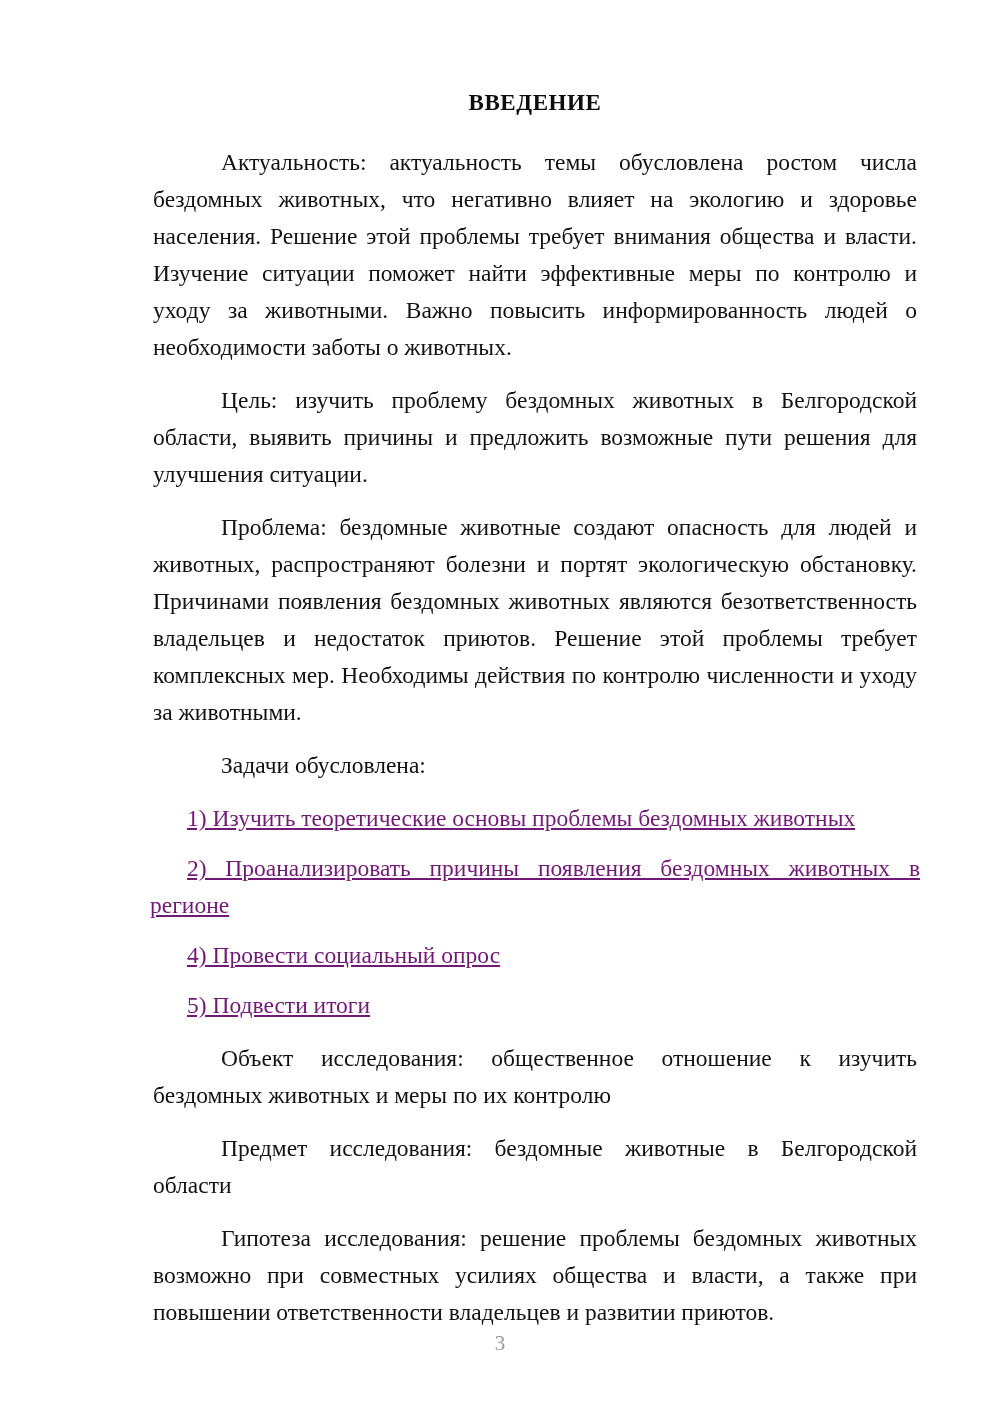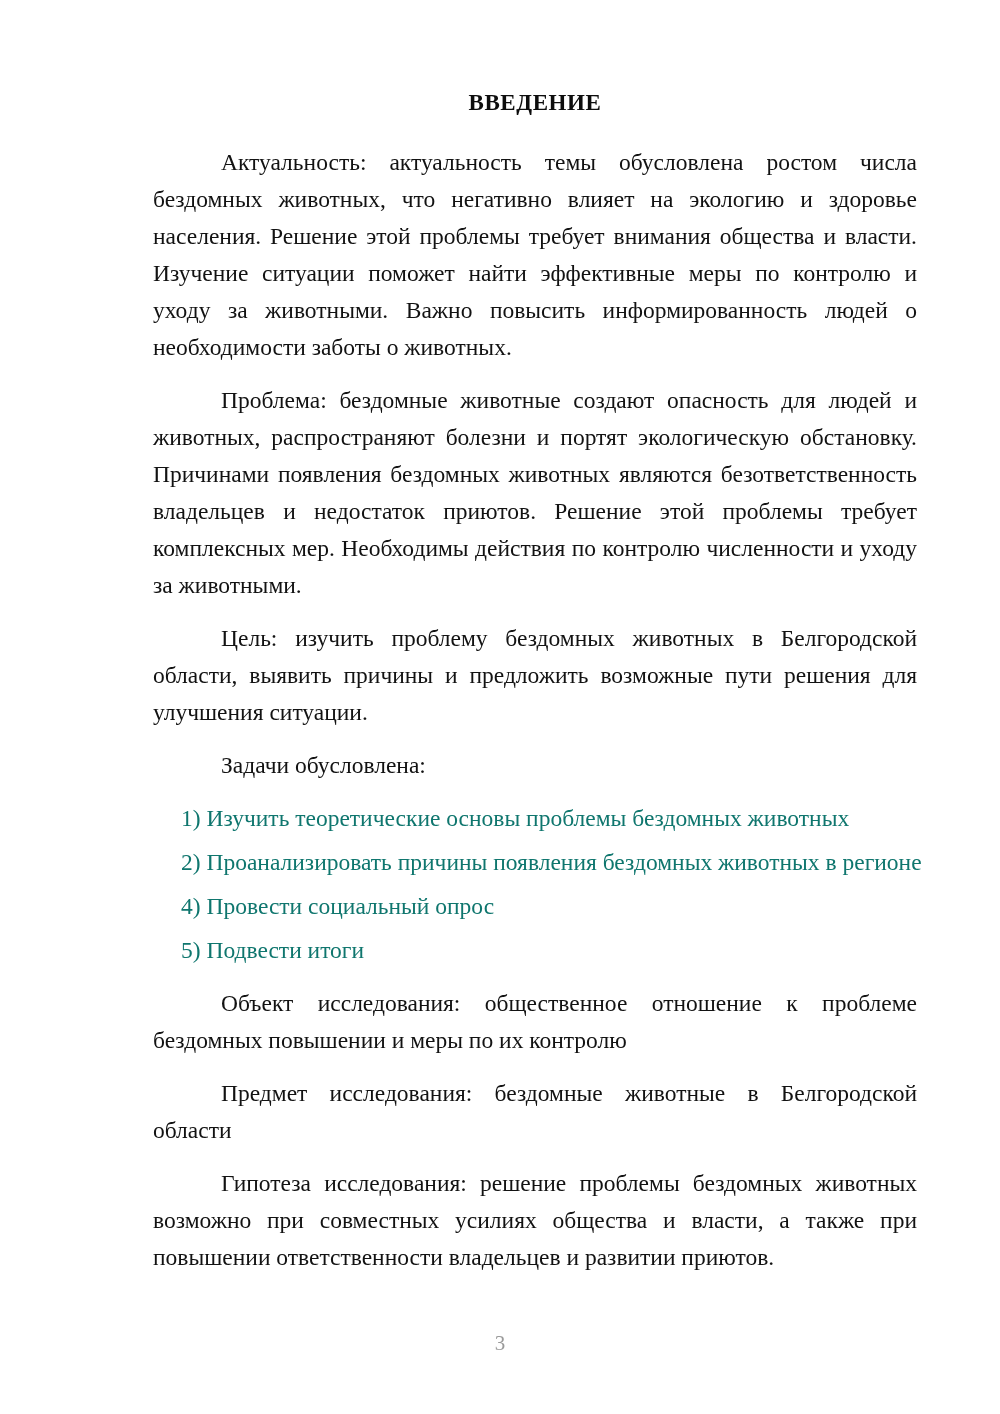--- a/index.html
+++ b/index.html
@@ -53,23 +53,24 @@
   .para.last-line-left {
     text-align-last: left;
   }
 
   .list-item {
     font-size: 23.5px;
     line-height: 37px;
     text-align: justify;
     text-justify: inter-word;
     text-align-last: left;
-    margin: 7px;
+    margin: 13px;
     text-indent: 37px;
-    color: #0f766e;
+    color: #701a75;
+    text-decoration: underline;
   }
 
   .page-number {
     position: absolute;
     left: 0;
     right: 0;
     top: 1330px;
     text-align: center;
     font-size: 21px;
     line-height: 26px;
@@ -81,36 +82,36 @@
 <body>
 
 <div class="page">
 
   <div class="content">
 
     <h1 class="doc-title">ВВЕДЕНИЕ</h1>
 
     <p class="para">Актуальность: актуальность темы обусловлена ростом числа бездомных животных, что негативно влияет на экологию и здоровье населения. Решение этой проблемы требует внимания общества и власти. Изучение ситуации поможет найти эффективные меры по контролю и уходу за животными. Важно повысить информированность людей о необходимости заботы о животных.</p>
 
+    <p class="para">Цель: изучить проблему бездомных животных в Белгородской области, выявить причины и предложить возможные пути решения для улучшения ситуации.</p>
+
     <p class="para">Проблема: бездомные животные создают опасность для людей и животных, распространяют болезни и портят экологическую обстановку. Причинами появления бездомных животных являются безответственность владельцев и недостаток приютов. Решение этой проблемы требует комплексных мер. Необходимы действия по контролю численности и уходу за животными.</p>
-
-    <p class="para">Цель: изучить проблему бездомных животных в Белгородской области, выявить причины и предложить возможные пути решения для улучшения ситуации.</p>
 
     <p class="para last-line-left">Задачи обусловлена:</p>
 
     <p class="list-item">1) Изучить теоретические основы проблемы бездомных животных</p>
 
     <p class="list-item">2) Проанализировать причины появления бездомных животных в регионе</p>
 
 
     <p class="list-item">4) Провести социальный опрос</p>
 
     <p class="list-item">5) Подвести итоги</p>
 
-    <p class="para last-line-left">Объект исследования: общественное отношение к проблеме бездомных повышении и меры по их контролю</p>
+    <p class="para last-line-left">Объект исследования: общественное отношение к изучить бездомных животных и меры по их контролю</p>
 
     <p class="para last-line-left">Предмет исследования: бездомные животные в Белгородской области</p>
 
     <p class="para last-line-left">Гипотеза исследования: решение проблемы бездомных животных возможно при совместных усилиях общества и власти, а также при повышении ответственности владельцев и развитии приютов.</p>
 
   </div>
 
   <div class="page-number">3</div>
 
 </div>

